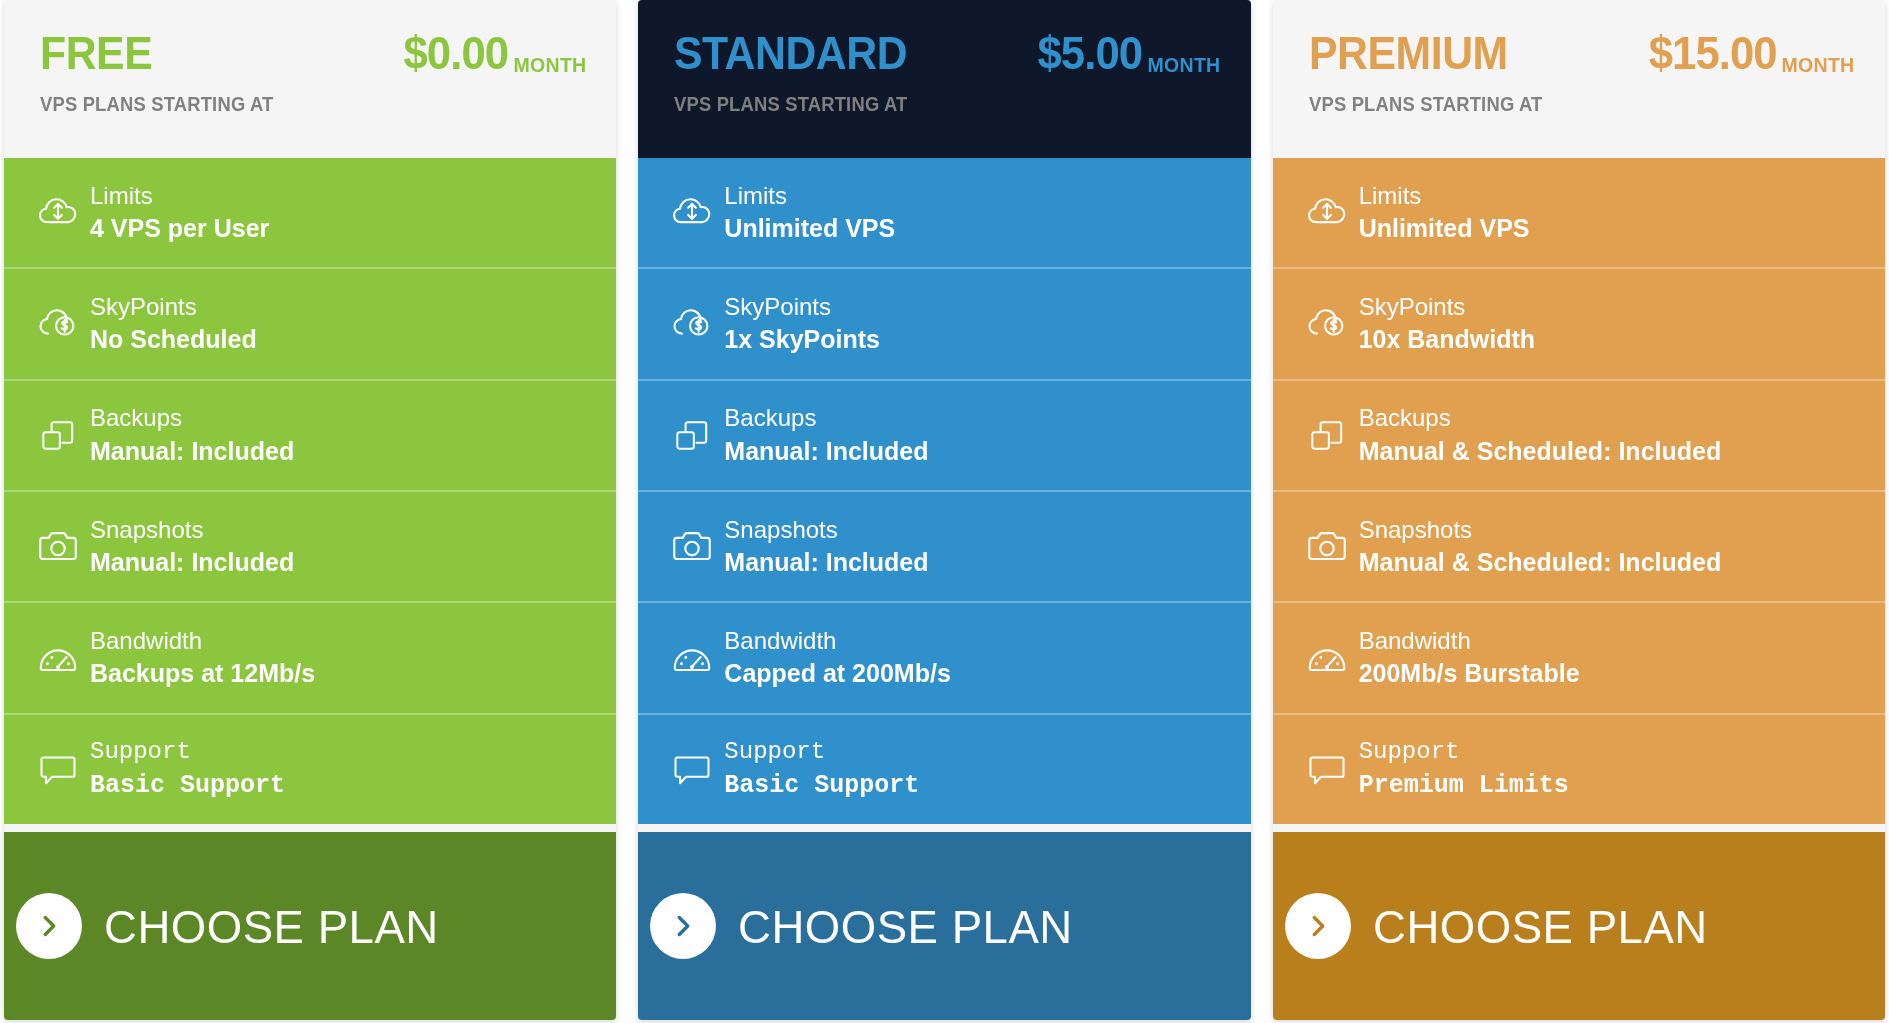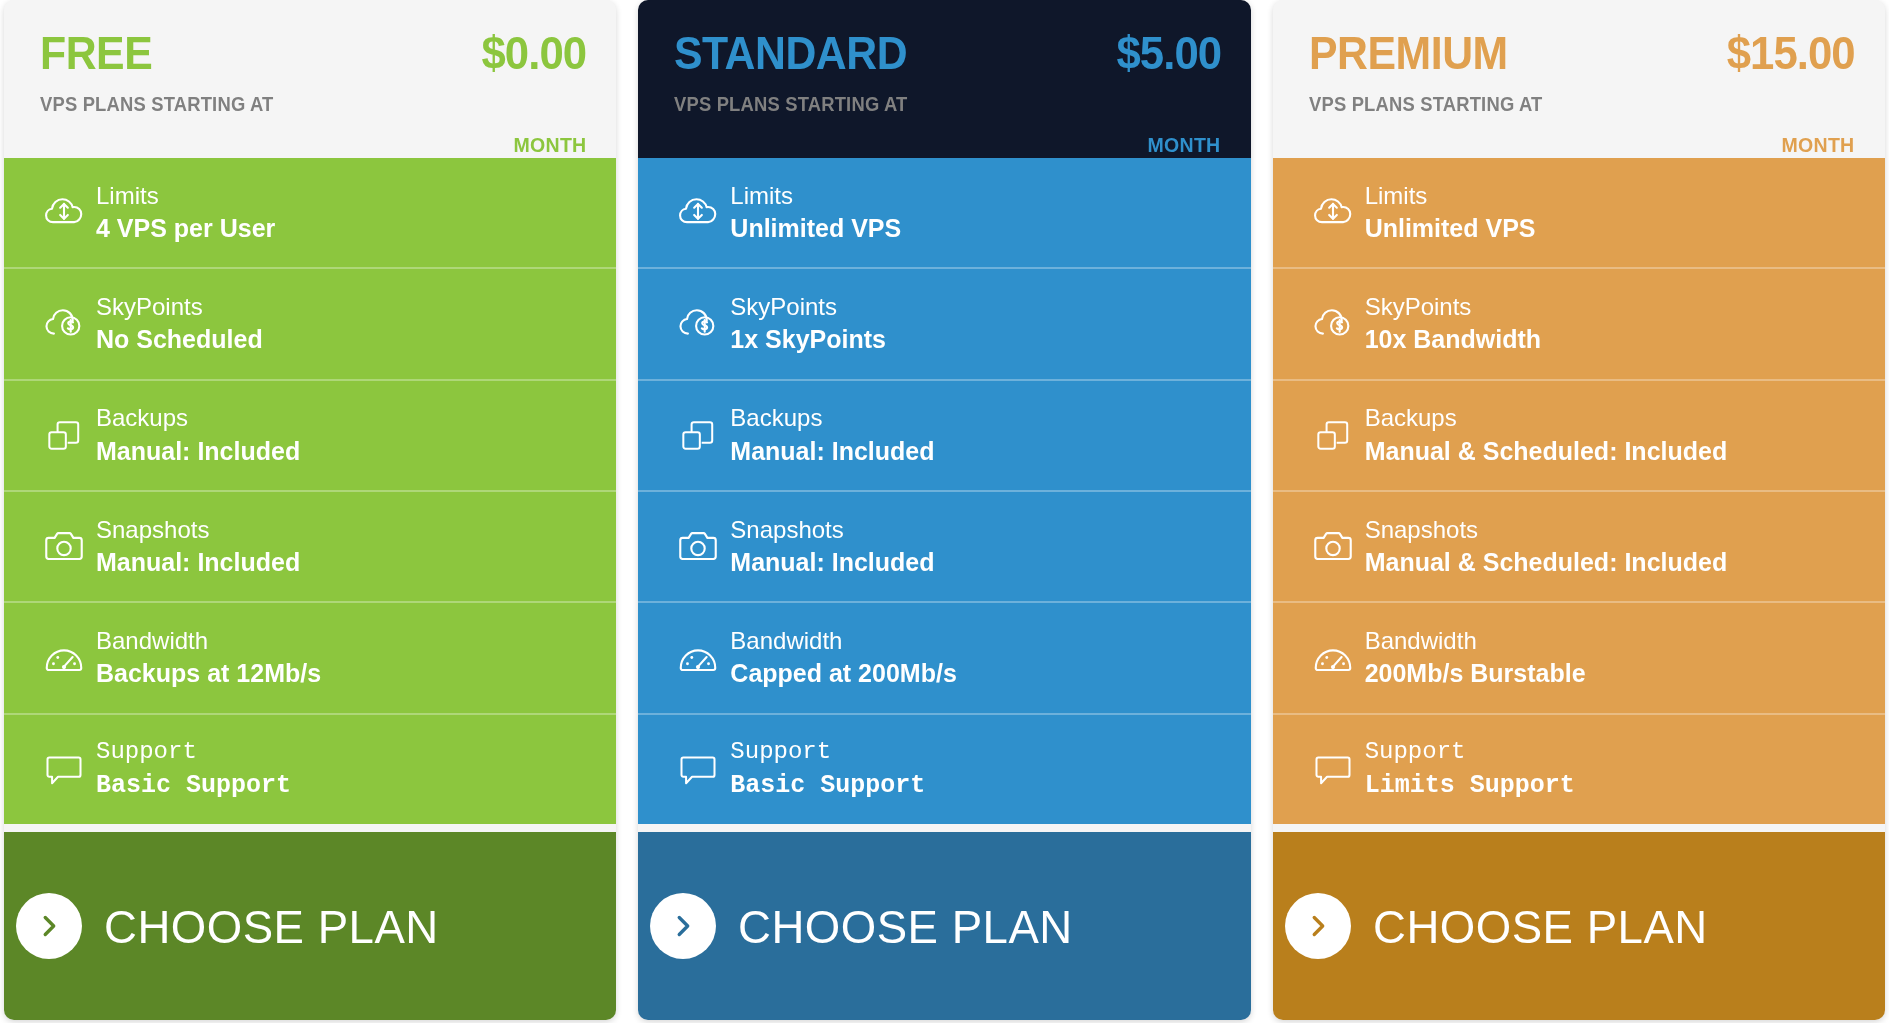--- a/index.html
+++ b/index.html
@@ -14,38 +14,38 @@
     width:1889px; height:1023px;
     align-items:flex-start;
     gap:22px;
     padding:0 4px;
   }
   .plan-card {
     flex:1 1 0;
     height:1020px;
     display:flex;
     flex-direction:column;
-    border-radius:10px;
+    border-radius:4px;
     overflow:hidden;
     box-shadow:0 2px 6px rgba(0,0,0,0.16);
     background:#f5f5f5;
   }
 
   
   .plan-header {
     height:158px;
     background:#f5f5f5;
     display:flex;
     align-items:flex-start;
     justify-content:space-between;
     padding:30px 30px 0 36px;
     flex:none;
   }
   .header-left { display:flex; flex-direction:column; }
-  .header-right { display:flex; flex-direction:column; align-items:flex-end;gap:40px; }
+  .header-right { display:flex; flex-direction:row; align-items:flex-end; }
   .plan-name {
     font-size:46px;
     font-weight:bold;
     letter-spacing:-0.5px;
     line-height:1.02;
     font-stretch:condensed;
     transform:scaleX(0.93);
     transform-origin:left center;
   }
   .plan-tagline {
@@ -73,21 +73,21 @@
     transform:scaleX(0.93);
     transform-origin:right center;
   }
 
   
   .features { flex:1 1 auto; display:flex; flex-direction:column; }
   .feature-row {
     flex:1 1 0;
     display:flex;
     align-items:center;
-    padding:0 18px 0 28px;
+    padding:0 18px 0 22px;
     border-bottom:2px solid rgba(255,255,255,0.30);
   }
   .feature-row:last-child { border-bottom:none;font-family:Liberation Mono, monospace; }
   .feature-icon {
     width:64px; flex:none;
     display:flex; align-items:center; justify-content:center;
   }
   .feature-icon svg { display:block; }
   .feature-text { display:flex; flex-direction:column; min-width:0; }
   .feature-label {
@@ -422,21 +422,21 @@
           </div>
         </div>
         <div class="feature-row">
           <span class="feature-icon">
             <svg width="44" height="44" viewBox="0 0 48 48" fill="none" stroke="#fff" stroke-width="2.2" stroke-linejoin="round">
               <path d="M8 11.5h32c1.1 0 2 .9 2 2v17c0 1.1-.9 2-2 2H17.5l-6.5 7v-7H8c-1.1 0-2-.9-2-2v-17c0-1.1.9-2 2-2z"></path>
             </svg>
           </span>
           <div class="feature-text">
             <div class="feature-label">Support</div>
-            <div class="feature-value">Limits Support</div>
+            <div class="feature-value">Premium Limits</div>
           </div>
         </div>
       </div>
       <button class="plan-cta" style="background: rgb(185, 127, 28);">
         <span class="cta-circle">
           <svg width="30" height="30" viewBox="0 0 32 32" fill="none" stroke-width="3.6" stroke-linecap="round" stroke-linejoin="round" stroke="#B97F1C">
             <polyline points="12,7 21,16 12,25"></polyline>
           </svg>
         </span>
         <span class="cta-label">CHOOSE PLAN</span>

